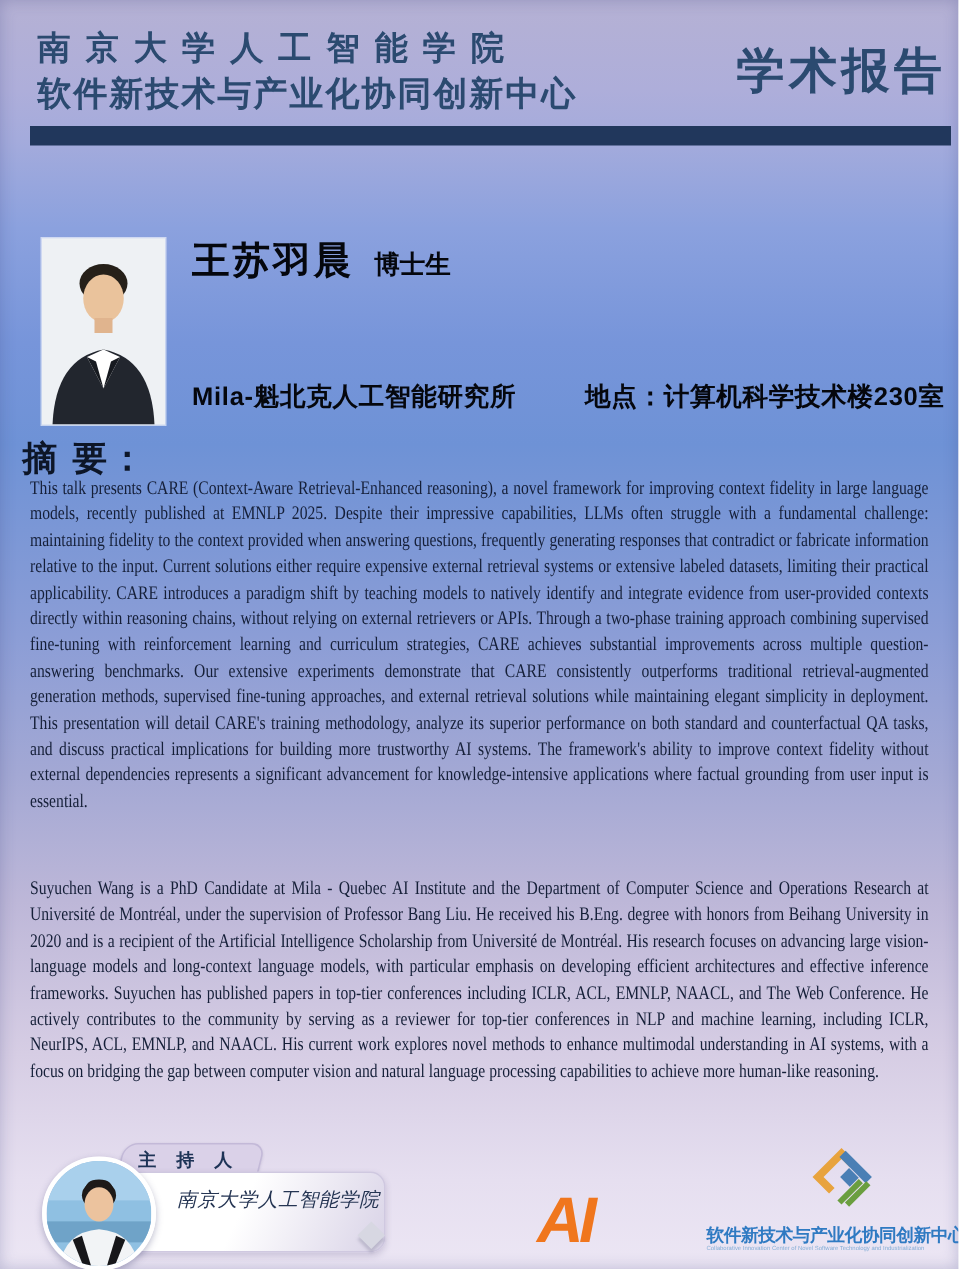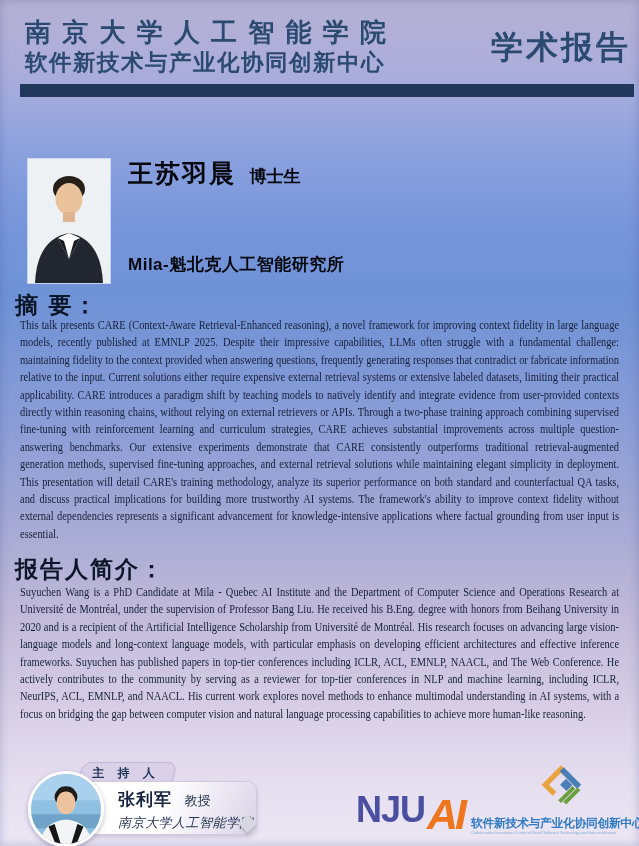--- a/index.html
+++ b/index.html
@@ -10,21 +10,21 @@
     background:linear-gradient(180deg,
       #b5b1d4 0%,#aeaeda 7%,#a4abdc 11%,#8ba1de 18%,
       #7795da 27%,#6e92d6 35%,#8b9dd6 50%,#a3a8d4 61%,
       #bdb7d8 71%,#d6cde4 83%,#e6dff0 93%,#ece6f4 100%);
     box-shadow:inset 0 0 10px rgba(60,70,130,.28);
   }
   .abs{position:absolute;}
 
   
   .org{left:25px;top:17px;color:#2b4a70;font-weight:bold;}
-  .org-l1{font-size:26px;letter-spacing:2px;line-height:30px;white-space:nowrap;}
+  .org-l1{font-size:22px;letter-spacing:2px;line-height:30px;white-space:nowrap;}
   .org-l2{font-size:22.5px;letter-spacing:1.5px;line-height:31px;white-space:nowrap;}
   .badge{right:8px;top:26px;font-size:32px;font-weight:bold;color:#2b4a70;letter-spacing:3px;white-space:nowrap;}
   .navy-bar{left:20px;top:84px;width:614px;height:13px;background:#21375c;}
 
   
   .talk-title{left:0;top:101px;width:639px;text-align:center;color:#060606;}
   .talk-title span{display:inline-block;max-width:585px;font-size:20.5px;line-height:27px;}
 
   
   .photo{left:28px;top:159px;width:82px;height:124px;background:#eef0f3;box-shadow:0 0 0 1px rgba(255,255,255,.6);}
@@ -106,55 +106,50 @@
       <path d="M30 79 L41 100 L36 82 Z" fill="#171a20"></path>
       <path d="M52 79 L41 100 L46 82 Z" fill="#171a20"></path>
     </svg>
   </div>
 
   <div class="abs sp-name-row">
     <span class="sp-name">王苏羽晨</span>
     <span class="sp-degree">博士生</span>
   </div>
   <div class="abs sp-line sp-mila">Mila-魁北克人工智能研究所</div>
+  <div class="abs sp-line sp-loc">地点：计算机科学技术楼230室</div>
 
   <div class="abs sec-h abs-h">摘 要：</div>
   <div class="abs para abs-b">This talk presents CARE (Context-Aware Retrieval-Enhanced reasoning), a novel framework for improving context fidelity in large language models, recently published at EMNLP 2025. Despite their impressive capabilities, LLMs often struggle with a fundamental challenge: maintaining fidelity to the context provided when answering questions, frequently generating responses that contradict or fabricate information relative to the input. Current solutions either require expensive external retrieval systems or extensive labeled datasets, limiting their practical applicability. CARE introduces a paradigm shift by teaching models to natively identify and integrate evidence from user-provided contexts directly within reasoning chains, without relying on external retrievers or APIs. Through a two-phase training approach combining supervised fine-tuning with reinforcement learning and curriculum strategies, CARE achieves substantial improvements across multiple question-answering benchmarks. Our extensive experiments demonstrate that CARE consistently outperforms traditional retrieval-augmented generation methods, supervised fine-tuning approaches, and external retrieval solutions while maintaining elegant simplicity in deployment. This presentation will detail CARE's training methodology, analyze its superior performance on both standard and counterfactual QA tasks, and discuss practical implications for building more trustworthy AI systems. The framework's ability to improve context fidelity without external dependencies represents a significant advancement for knowledge-intensive applications where factual grounding from user input is essential.</div>
 
-  <div class="abs sec-h bio-h">报告人简介：</div>
   <div class="abs para bio-b">Suyuchen Wang is a PhD Candidate at Mila - Quebec AI Institute and the Department of Computer Science and Operations Research at Université de Montréal, under the supervision of Professor Bang Liu. He received his B.Eng. degree with honors from Beihang University in 2020 and is a recipient of the Artificial Intelligence Scholarship from Université de Montréal. His research focuses on advancing large vision-language models and long-context language models, with particular emphasis on developing efficient architectures and effective inference frameworks. Suyuchen has published papers in top-tier conferences including ICLR, ACL, EMNLP, NAACL, and The Web Conference. He actively contributes to the community by serving as a reviewer for top-tier conferences in NLP and machine learning, including ICLR, NeurIPS, ACL, EMNLP, and NAACL. His current work explores novel methods to enhance multimodal understanding in AI systems, with a focus on bridging the gap between computer vision and natural language processing capabilities to achieve more human-like reasoning.</div>
 
   <div class="abs host-tab"></div>
   <div class="abs host-tab-label">主 持 人</div>
   <div class="abs host-card">
     <div class="host-card-inner">
-      <div>
-        <span class="host-name">张利军</span>
-        <span class="host-title">教授</span>
-      </div>
       <div class="host-org">南京大学人工智能学院</div>
     </div>
   </div>
   <div class="abs pencil"></div>
   <div class="abs host-photo">
     <svg width="70" height="70" viewBox="0 0 80 80">
       <rect x="0" y="0" width="80" height="80" fill="#8fc0e2"></rect>
       <rect x="0" y="0" width="80" height="30" fill="#a9d0ec"></rect>
       <rect x="0" y="46" width="80" height="16" fill="#6fa3c8"></rect>
       <ellipse cx="40" cy="26" rx="13" ry="11" fill="#1e1a18"></ellipse>
       <ellipse cx="40" cy="33" rx="11" ry="13" fill="#ecc39e"></ellipse>
       <path d="M29 27 Q29 18 40 18 Q51 18 51 27 L51 24 Q51 14 40 14 Q29 14 29 24 Z" fill="#1e1a18"></path>
       <path d="M10 80 Q14 54 40 52 Q66 54 70 80 Z" fill="#f2f4f6"></path>
       <path d="M20 60 L28 80 L34 80 L27 57 Z" fill="#17171a"></path>
       <path d="M60 60 L52 80 L46 80 L53 57 Z" fill="#17171a"></path>
     </svg>
   </div>
 
   <div class="abs nju-logo">
-    <span class="nju-text">NJU</span>
     <span class="ai-text">AI</span>
   </div>
 
   <svg class="abs cube" viewBox="0 0 100 100">
     <path d="M50 4 L8 46 L32 70 L40 62 L24 46 L50 20 L62 32 L70 24 Z" fill="#e8a33d"></path>
     <path d="M56 8 L94 46 L85 55 L47 17 Z" fill="#4a7fb5"></path>
     <path d="M61 33 L75 47 L62 60 L48 46 Z" fill="#4a7fb5"></path>
     <path d="M55 83 L86 52 L92 58 L61 89 Z" fill="#6a9e3f"></path>
     <path d="M44 80 L75 49 L81 55 L50 86 Z" fill="#6a9e3f"></path>
   </svg>

